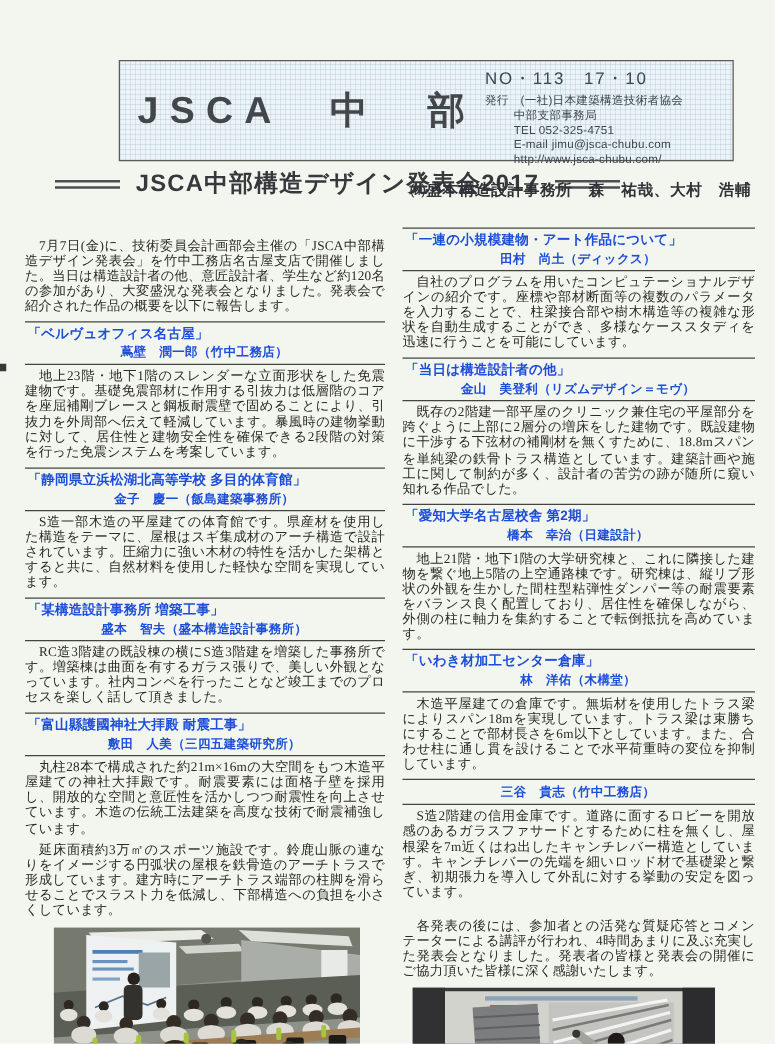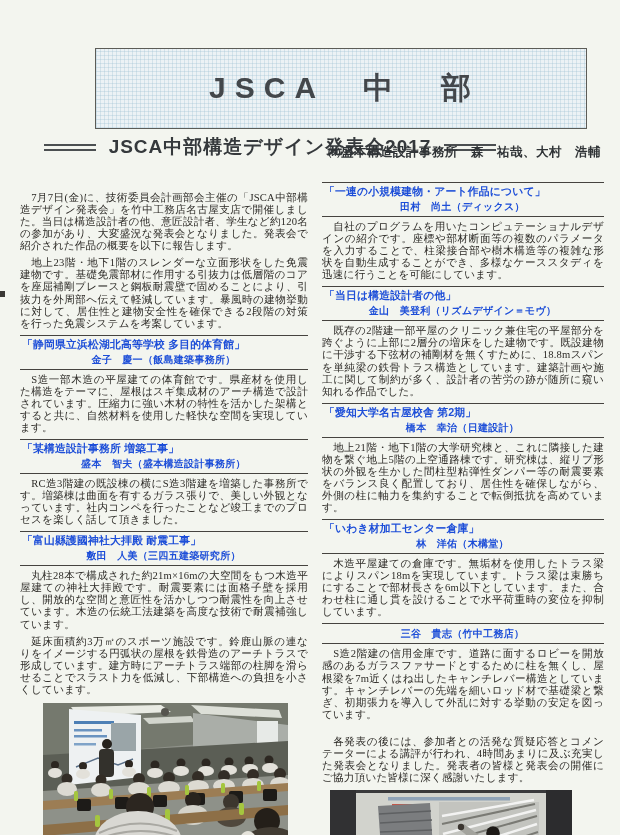--- a/index.html
+++ b/index.html
@@ -72,37 +72,49 @@
 </style>
 </head>
 <body>
 
 <div class="page">
 
   <div class="scan-artifact"></div>
 
   <div class="masthead">
     <div class="mast-logo">JSCA　中　部</div>
+    <div class="mast-info">
+      <div class="mast-issue">NO・113　17・10</div>
+      <div class="mast-pub">発行　(一社)日本建築構造技術者協会</div>
+      <div class="mast-contact">中部支部事務局</div>
+      <div class="mast-contact">TEL 052-325-4751</div>
+      <div class="mast-contact">E-mail jimu@jsca-chubu.com</div>
+      <div class="mast-contact">http://www.jsca-chubu.com/</div>
+    </div>
   </div>
 
   <div class="title-row">
     <span class="dbl-rule"></span>
     <span>JSCA中部構造デザイン発表会2017</span>
     <span class="dbl-rule"></span>
   </div>
   <div class="byline">㈱盛本構造設計事務所　森　祐哉、大村　浩輔</div>
 
   <div class="columns">
 
     <div class="col-left">
       <p class="body-text">7月7日(金)に、技術委員会計画部会主催の「JSCA中部構造デザイン発表会」を竹中工務店名古屋支店で開催しました。当日は構造設計者の他、意匠設計者、学生など約120名の参加があり、大変盛況な発表会となりました。発表会で紹介された作品の概要を以下に報告します。</p>
 
       <div>
 
           <section class="entry">
+            <div class="entry-head">
+              <div class="entry-title">「ベルヴュオフィス名古屋」</div>
+              <div class="entry-author">蔦壁　潤一郎（竹中工務店）</div>
+            </div>
             <p class="body-text entry-body">地上23階・地下1階のスレンダーな立面形状をした免震建物です。基礎免震部材に作用する引抜力は低層階のコアを座屈補剛ブレースと鋼板耐震壁で固めることにより、引抜力を外周部へ伝えて軽減しています。暴風時の建物挙動に対して、居住性と建物安全性を確保できる2段階の対策を行った免震システムを考案しています。</p>
           </section>
 
           <section class="entry">
             <div class="entry-head">
               <div class="entry-title">「静岡県立浜松湖北高等学校 多目的体育館」</div>
               <div class="entry-author">金子　慶一（飯島建築事務所）</div>
             </div>
             <p class="body-text entry-body">S造一部木造の平屋建ての体育館です。県産材を使用した構造をテーマに、屋根はスギ集成材のアーチ構造で設計されています。圧縮力に強い木材の特性を活かした架構とすると共に、自然材料を使用した軽快な空間を実現しています。</p>
           </section>

